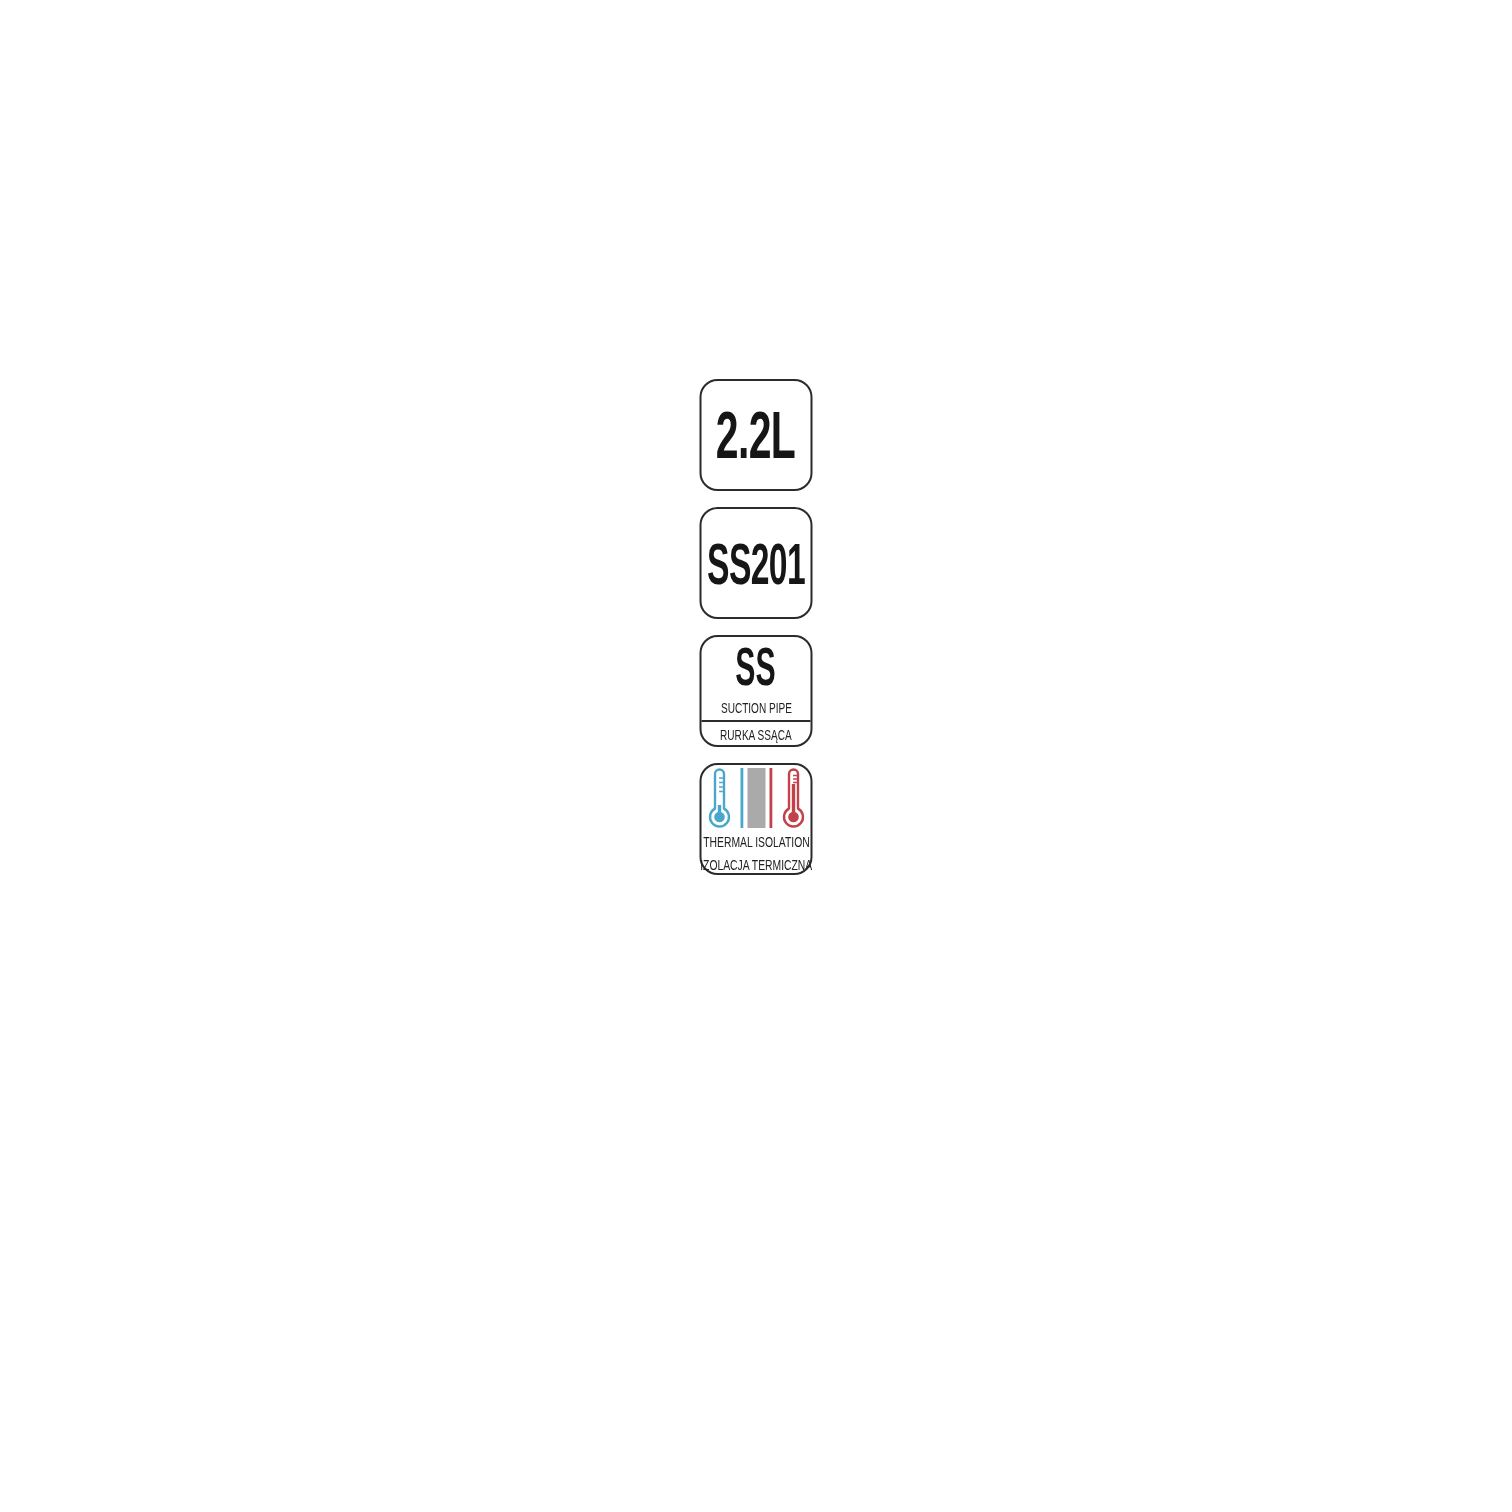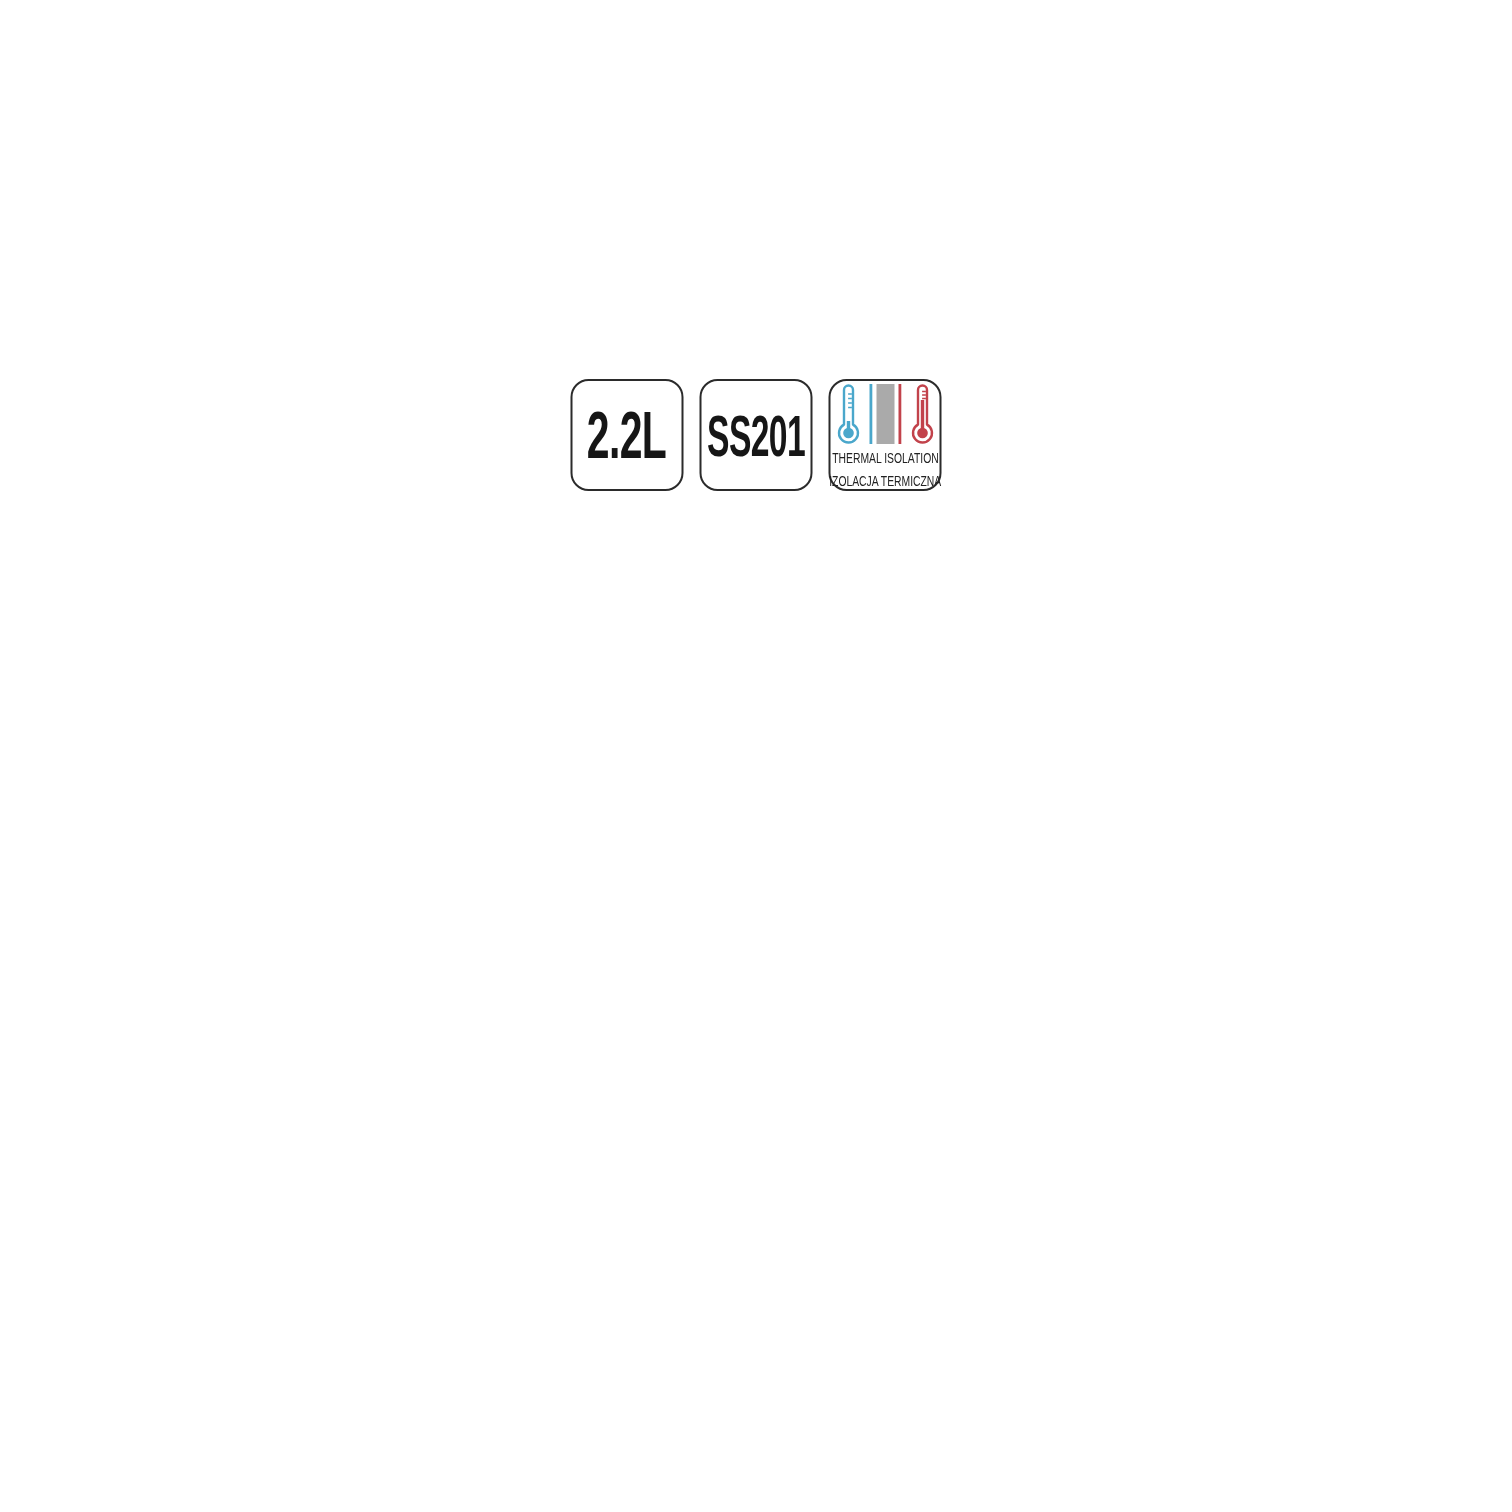--- a/index.html
+++ b/index.html
@@ -3,21 +3,21 @@
 <meta charset="utf-8">
 <style>
   * { margin:0; padding:0; box-sizing:border-box; }
   html,body { background:#ffffff; }
   .sheet {
     position:relative; width:1512px; height:1512px; background:#ffffff;
     font-family:"Liberation Sans", sans-serif; color:#1d1d1d; 
   }
   .badge-column {
     position:absolute; left:50%; top:379px; transform:translateX(-50%);
-    display:flex; flex-direction:row; gap:16px; align-items:center;
+    display:flex; flex-direction:column; gap:16px; align-items:center;
   }
   .badge {
     width:113px; height:112px; background:#ffffff;
     border:2px solid #2b2b2b; border-radius:18px;
     display:flex; flex-direction:column; align-items:center; justify-content:center;
   }
   .big { font-weight:bold; white-space:nowrap; color:#161616; }
   .cap-label   { font-size:66px; letter-spacing:-1px; transform:scaleX(0.62); }
   .steel-label { font-size:58px; letter-spacing:-1px; transform:scaleX(0.58); }
   .ss-label    { font-size:54px; line-height:50px; transform:scaleX(0.56); margin-top:2px; }
@@ -45,20 +45,26 @@
 
     <div class="badge">
       <span class="big cap-label">2.2L</span>
     </div>
 
     <div class="badge">
       <span class="big steel-label">SS201</span>
     </div>
 
 
+    <div class="badge">
+      <span class="big ss-label">SS</span>
+      <div class="small cond67 suction-en">SUCTION PIPE</div>
+      <div class="divider wfull div-suction"></div>
+      <div class="small cond67">RURKA SSĄCA</div>
+    </div>
 
     <div class="badge">
       <div class="icon-row">
         <svg width="26" height="62" viewBox="0 0 26 62">
           <path d="M8.5,7 A4.5,4.5 0 0 1 17.5,7 L17.5,41.6 A9.5,9.5 0 1 1 8.5,41.6 Z" fill="#ffffff" stroke-width="2.4" stroke-linejoin="round" stroke="#4aa7cb"></path>
           <rect x="11.3" y="38" width="3.4" height="12" fill="#4aa7cb"></rect>
           <circle cx="13" cy="50" r="5.3" fill="#4aa7cb"></circle>
           <path d="M12.6,11 H16.4 M12.6,15.5 H16.4 M12.6,20 H16.4 M12.6,24.5 H16.4" fill="none" stroke-width="1.7" stroke="#4aa7cb"></path>
         </svg>
         <svg width="34" height="60" viewBox="0 0 34 60">

